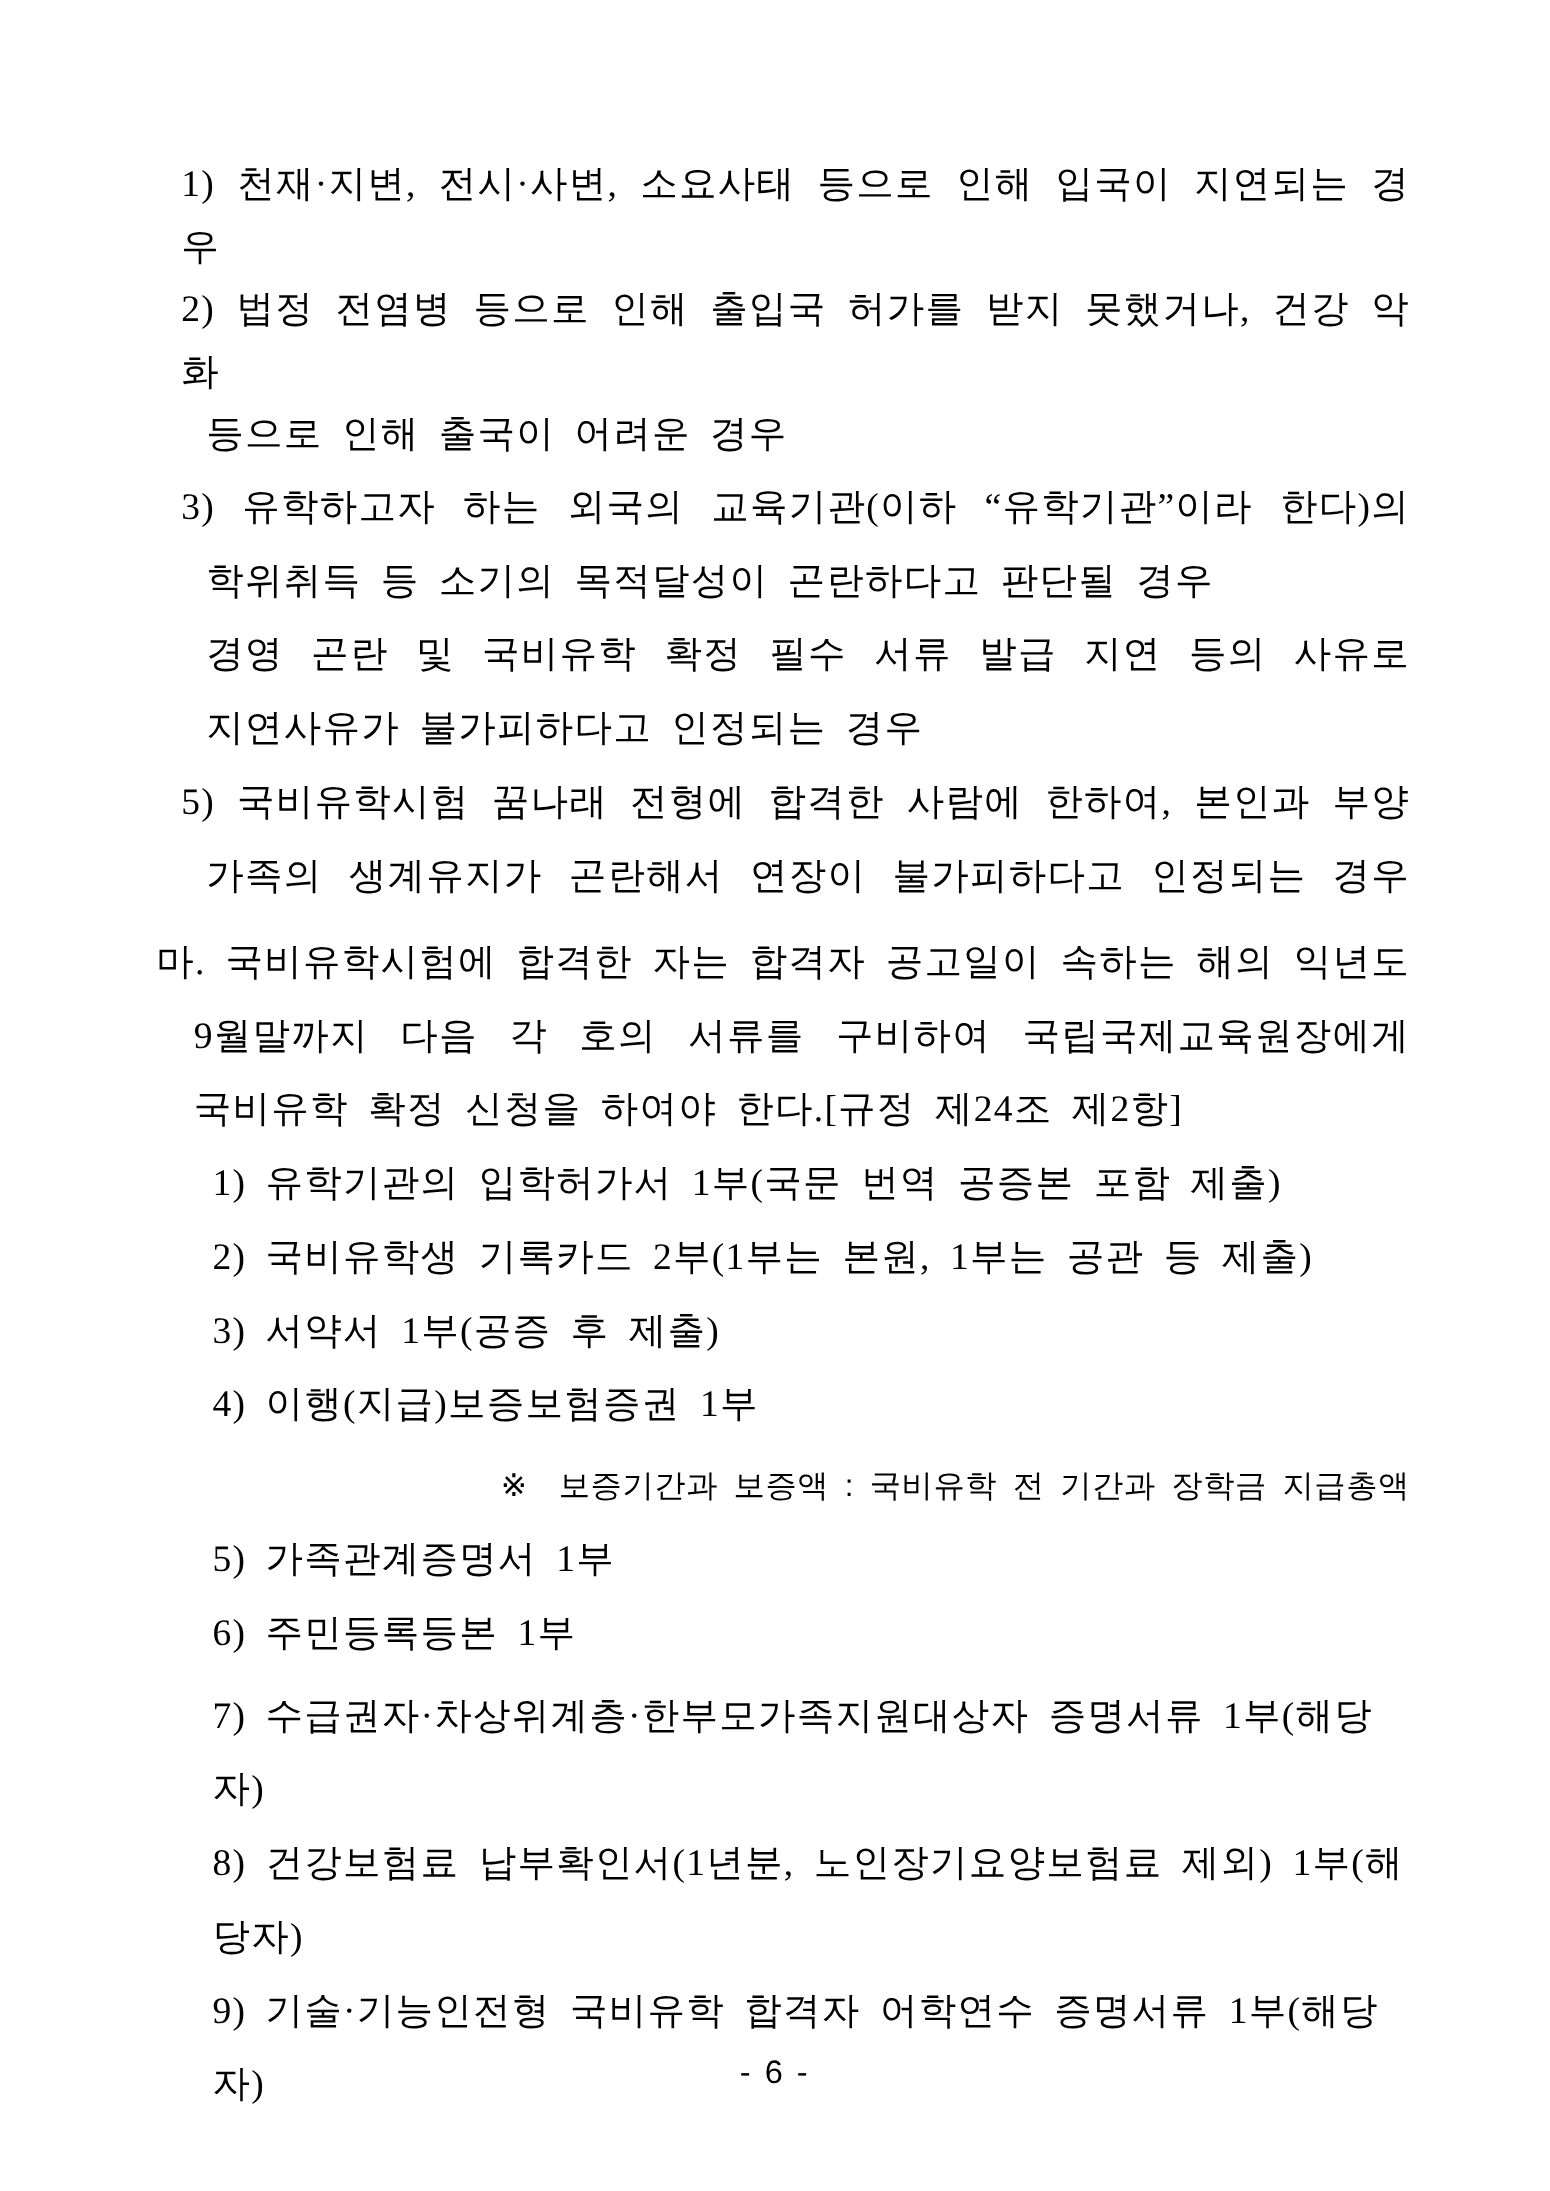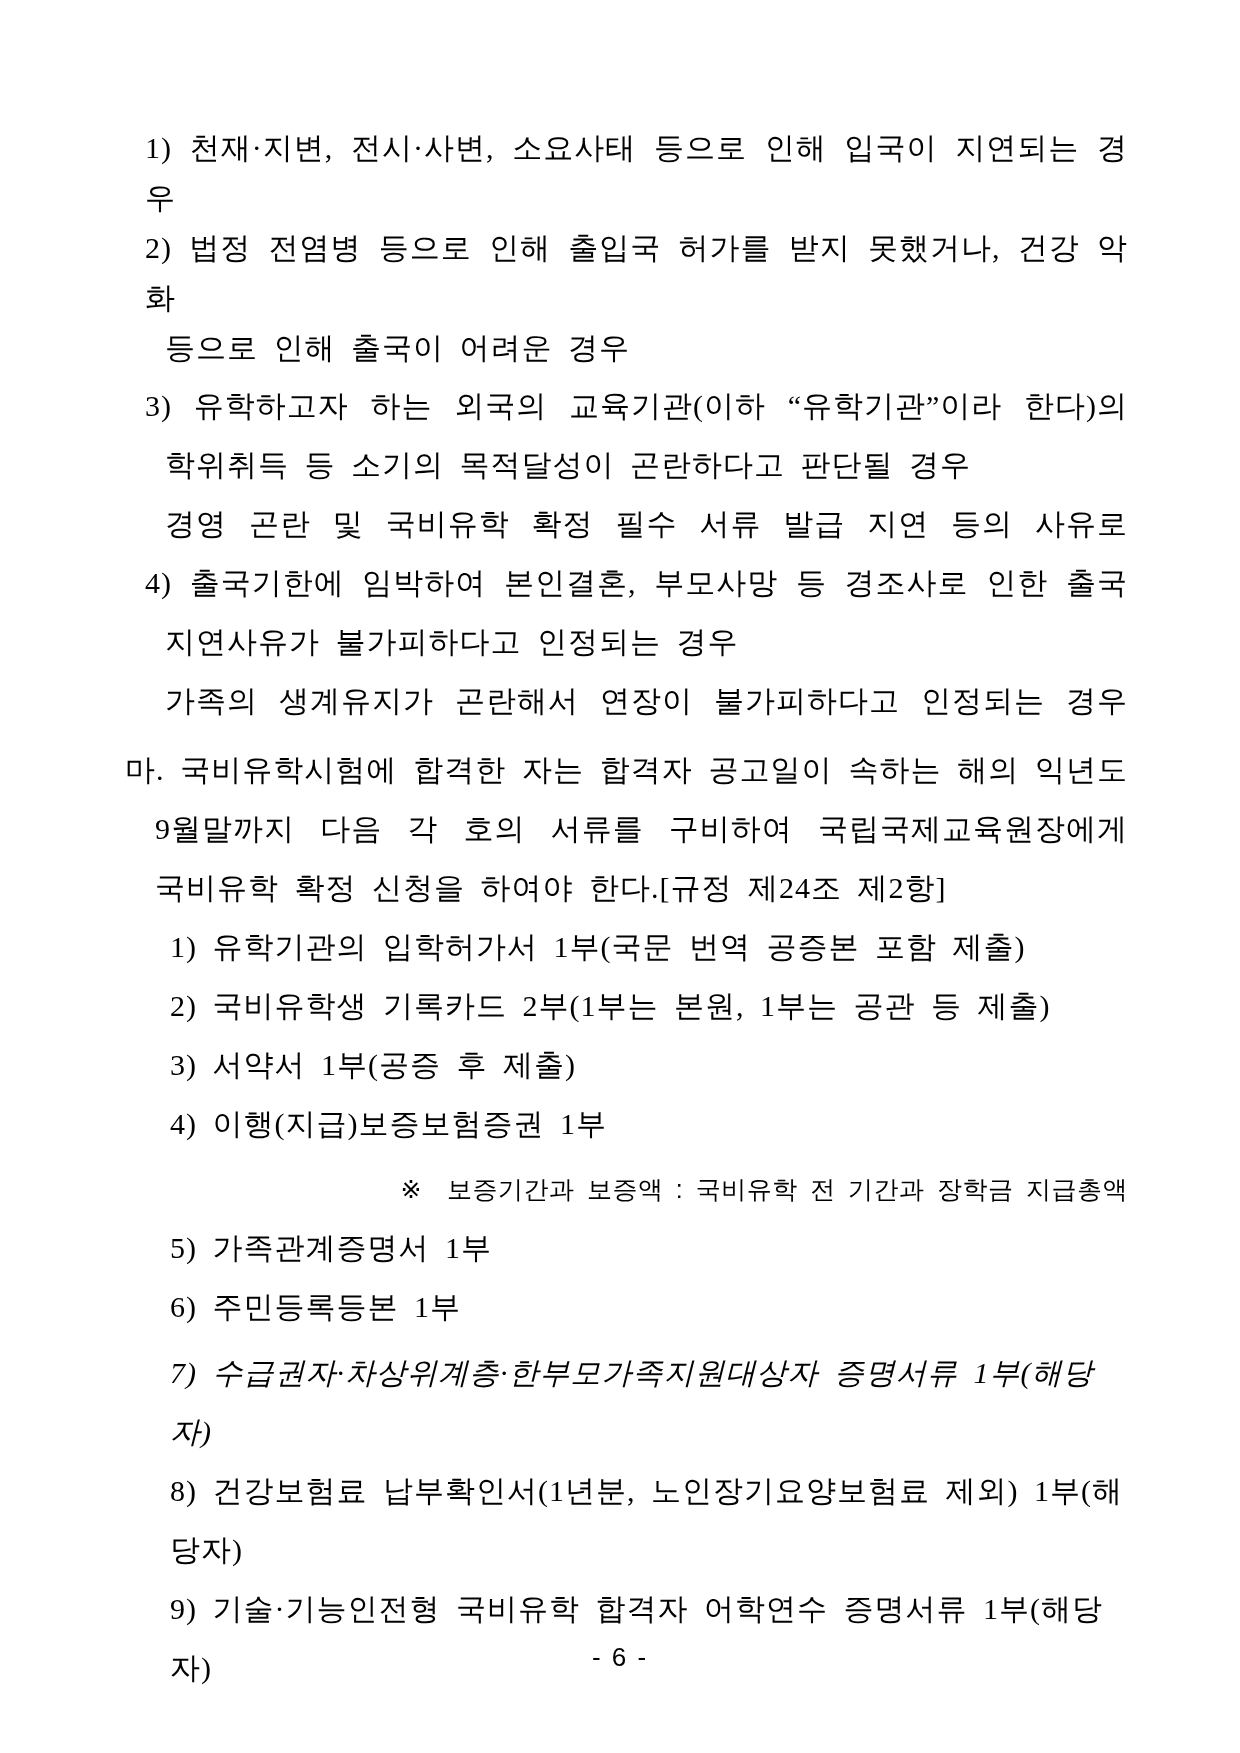--- a/index.html
+++ b/index.html
@@ -72,31 +72,31 @@
 <body>
 
 <div class="page">
   <div class="content" id="doc-lines">
       <div class="ln item-tight j">1) 천재·지변, 전시·사변, 소요사태 등으로 인해 입국이 지연되는 경우</div>
       <div class="ln item-tight j">2) 법정 전염병 등으로 인해 출입국 허가를 받지 못했거나, 건강 악화</div>
       <div class="ln cont-tight">등으로 인해 출국이 어려운 경우</div>
       <div class="ln item j" style="margin-top: 3px;">3) 유학하고자 하는 외국의 교육기관(이하 “유학기관”이라 한다)의</div>
       <div class="ln cont">학위취득 등 소기의 목적달성이 곤란하다고 판단될 경우</div>
       <div class="ln cont j">경영 곤란 및 국비유학 확정 필수 서류 발급 지연 등의 사유로</div>
-      <div class="ln item j">4) 출국기한에 임박하여 본인결혼, 부모사망 등 경조사로 인한 출국</div>
       <div class="ln cont">지연사유가 불가피하다고 인정되는 경우</div>
+      <div class="ln item j">5) 국비유학시험 꿈나래 전형에 합격한 사람에 한하여, 본인과 부양</div>
       <div class="ln cont j">가족의 생계유지가 곤란해서 연장이 불가피하다고 인정되는 경우</div>
       <div class="ln ma j" style="margin-top: 10px;">마. 국비유학시험에 합격한 자는 합격자 공고일이 속하는 해의 익년도</div>
       <div class="ln ma-cont j">9월말까지 다음 각 호의 서류를 구비하여 국립국제교육원장에게</div>
       <div class="ln ma-cont">국비유학 확정 신청을 하여야 한다.[규정 제24조 제2항]</div>
       <div class="ln item2">1) 유학기관의 입학허가서 1부(국문 번역 공증본 포함 제출)</div>
       <div class="ln item2">2) 국비유학생 기록카드 2부(1부는 본원, 1부는 공관 등 제출)</div>
       <div class="ln item2">3) 서약서 1부(공증 후 제출)</div>
       <div class="ln item2">4) 이행(지급)보증보험증권 1부</div>
       <div class="ln note" style="margin-top: 11px;">※  보증기간과 보증액 : 국비유학 전 기간과 장학금 지급총액</div>
       <div class="ln item2" style="margin-top: 4px;">5) 가족관계증명서 1부</div>
       <div class="ln item2">6) 주민등록등본 1부</div>
-      <div class="ln item2" style="margin-top: 7px; font-style: italic;">7) 수급권자·차상위계층·한부모가족지원대상자 증명서류 1부(해당자)</div>
+      <div class="ln item2" style="margin-top: 7px;">7) 수급권자·차상위계층·한부모가족지원대상자 증명서류 1부(해당자)</div>
       <div class="ln item2">8) 건강보험료 납부확인서(1년분, 노인장기요양보험료 제외) 1부(해당자)</div>
       <div class="ln item2">9) 기술·기능인전형 국비유학 합격자 어학연수 증명서류 1부(해당자)</div>
     </div>
   <div class="footer">- 6 -</div>
 </div>
 
 </body></html>

